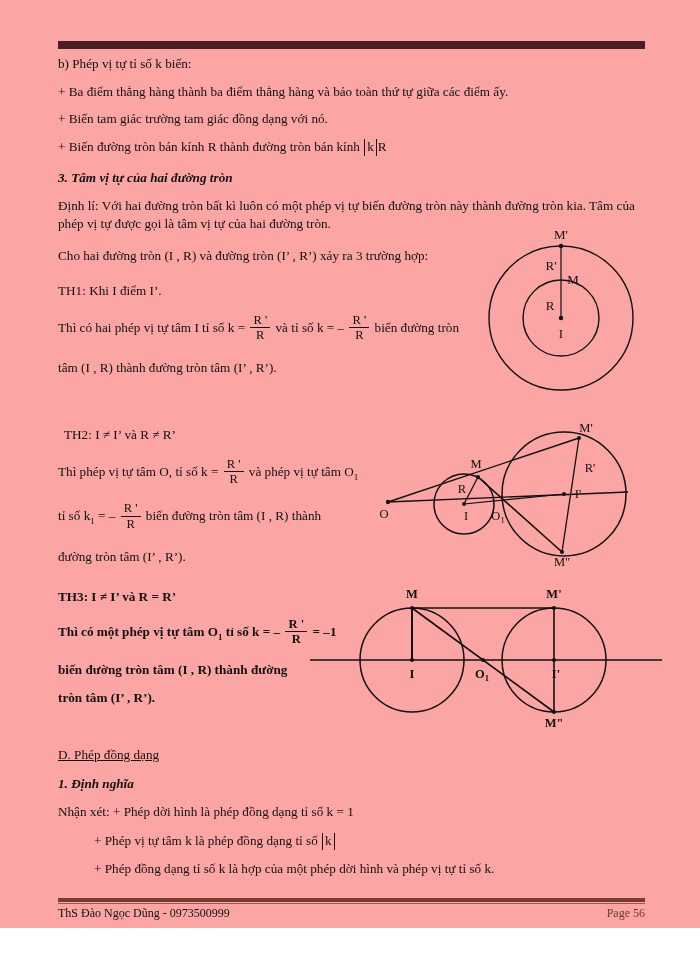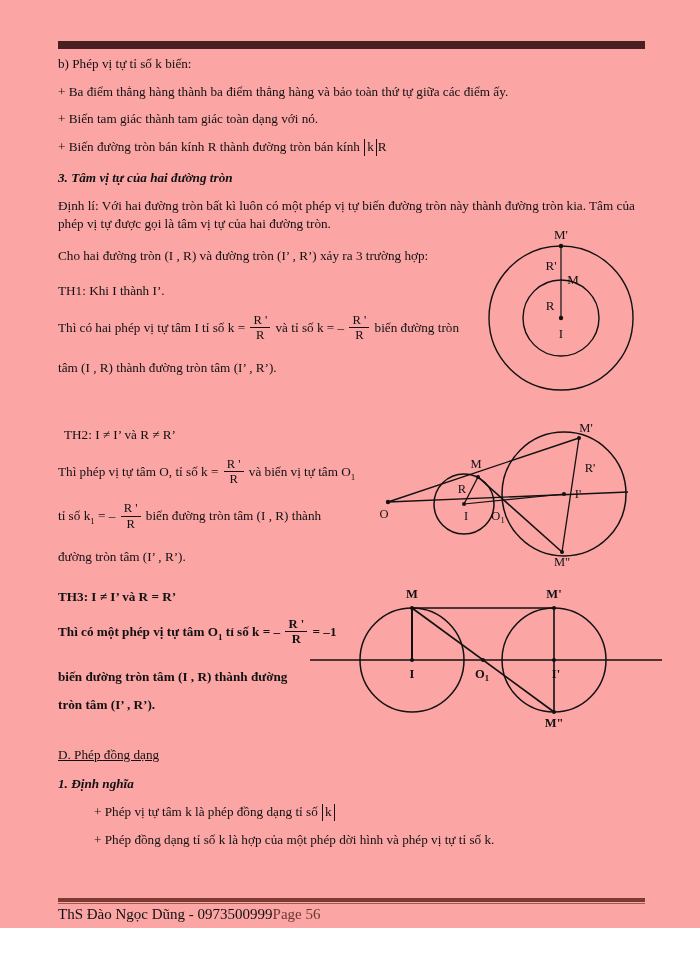--- a/index.html
+++ b/index.html
@@ -104,51 +104,51 @@
   }
   .fig svg { display: block; }
 
   
   .footer {
     position: absolute;
     left: 58px;
     top: 906px;
     width: 587px;
     display: flex;
-    justify-content: flex-start;
+    justify-content: space-between;
     align-items: baseline;
-    font-size: 15px;
+    font-size: 12px;
   }
   .footer .right { color: #6a3a33; }
 </style>
 </head>
 <body>
 
 <div class="page">
 
   <div class="top-rule"></div>
 
   <div class="content">
 
     <p class="t">b) Phép vị tự tỉ số k biến:</p>
 
     <p class="t">+ Ba điểm thẳng hàng thành ba điểm thẳng hàng và bảo toàn thứ tự giữa các điểm ấy.</p>
-    <p class="t">+ Biến tam giác thành tam giác toàn dạng với nó.</p>
+    <p class="t">+ Biến tam giác trường tam giác đồng dạng với nó.</p>
 
     <p class="t"><span>+ Biến đường tròn bán kính R thành đường tròn bán kính </span><span class="abs">k</span><span>R</span></p>
 
     <p class="t bold-italic" style="margin-top:12px">3. Tâm vị tự của hai đường tròn</p>
 
     <p class="t">Định lí: Với hai đường tròn bất kì luôn có một phép vị tự biến đường tròn này thành đường tròn kia. Tâm của phép vị tự được gọi là tâm vị tự của hai đường tròn.</p>
 
     <p class="t" style="margin-top:13px">Cho hai đường tròn (I , R) và đường tròn (I’ , R’) xảy ra 3 trường hợp:</p>
 
     <div class="row" style="height:130px; margin-top:16px;">
 
-      <p class="t" style="width:420px">TH1: Khi I thành I’.</p>
+      <p class="t" style="width:420px">TH1: Khi I điểm I’.</p>
 
       <p class="t" style="width:430px; margin-top:14px;">
         <span>Thì có hai phép vị tự tâm I tỉ số  k =</span>
         <span class="frac">
           <span class="num">R '</span>
           <span class="den">R</span>
         </span>
         <span>và tỉ số  k = –</span>
         <span class="frac">
           <span class="num">R '</span>
@@ -178,21 +178,21 @@
     <div class="row" style="height:150px; margin-top:14px;">
 
       <p class="t" style="padding-left:6px">TH2: I ≠ I’ và R ≠ R’</p>
 
       <p class="t" style="width:330px; margin-top:14px;">
         <span>Thì phép vị tự tâm O, tỉ số  k =</span>
         <span class="frac">
           <span class="num">R '</span>
           <span class="den">R</span>
         </span>
-        <span>và biến vị tự tâm O</span><sub class="s">1</sub>
+        <span>và phép vị tự tâm O</span><sub class="s">1</sub>
       </p>
 
       <p class="t" style="width:330px; margin-top:16px;">
         <span>tỉ số  k</span><sub class="s">1</sub>
         <span>= –</span>
         <span class="frac">
           <span class="num">R '</span>
           <span class="den">R</span>
         </span>
         <span>biến đường tròn tâm (I , R) thành</span>
@@ -245,21 +245,21 @@
       <p class="t" style="width:300px; margin-top:12px;">
         <span>Thì có một phép vị tự tâm O</span><sub class="s">1</sub>
         <span>tỉ số  k = –</span>
         <span class="frac">
           <span class="num">R '</span>
           <span class="den">R</span>
         </span>
         <span>= –1</span>
       </p>
 
-      <p class="t" style="margin-top:21px">biến đường tròn tâm (I , R) thành đường</p>
+      <p class="t" style="margin-top:14px">biến đường tròn tâm (I , R) thành đường</p>
       <p class="t">tròn tâm (I’ , R’).</p>
 
       <div class="fig" style="left:248px; top:-8px;">
         <svg width="360" height="150" viewBox="0 0 360 150">
 
           <line x1="4" y1="80" x2="356" y2="80" stroke="#111" stroke-width="1.5"></line>
 
           <circle cx="106" cy="80" r="52" fill="none" stroke="#111" stroke-width="1.5"></circle>
 
           <circle cx="248" cy="80" r="52" fill="none" stroke="#111" stroke-width="1.5"></circle>
@@ -287,20 +287,21 @@
           <text x="248" y="147" font-family="'Liberation Serif', serif" font-size="12.5" text-anchor="middle" fill="#111">M"</text>
         </svg>
       </div>
     </div>
 
     <p class="t bold-underline" style="margin-top:18px">D. Phép đồng dạng</p>
 
     <p class="t bold-italic" style="margin-top:10px">1. Định nghĩa</p>
 
 
+    <p class="t" style="margin-top:10px">Nhận xét: + Phép dời hình là phép đồng dạng tỉ số k = 1</p>
 
     <p class="t indent1" style="margin-top:10px"><span>+ Phép vị tự tâm k là phép đồng dạng tỉ số </span><span class="abs">k</span></p>
 
     <p class="t indent1" style="margin-top:4px">+ Phép đồng dạng tỉ số k là hợp của một phép dời hình và phép vị tự tỉ số k.</p>
 
   </div>
 
   <div class="footer-rule-thick"></div>
   <div class="footer-rule-thin"></div>
 

